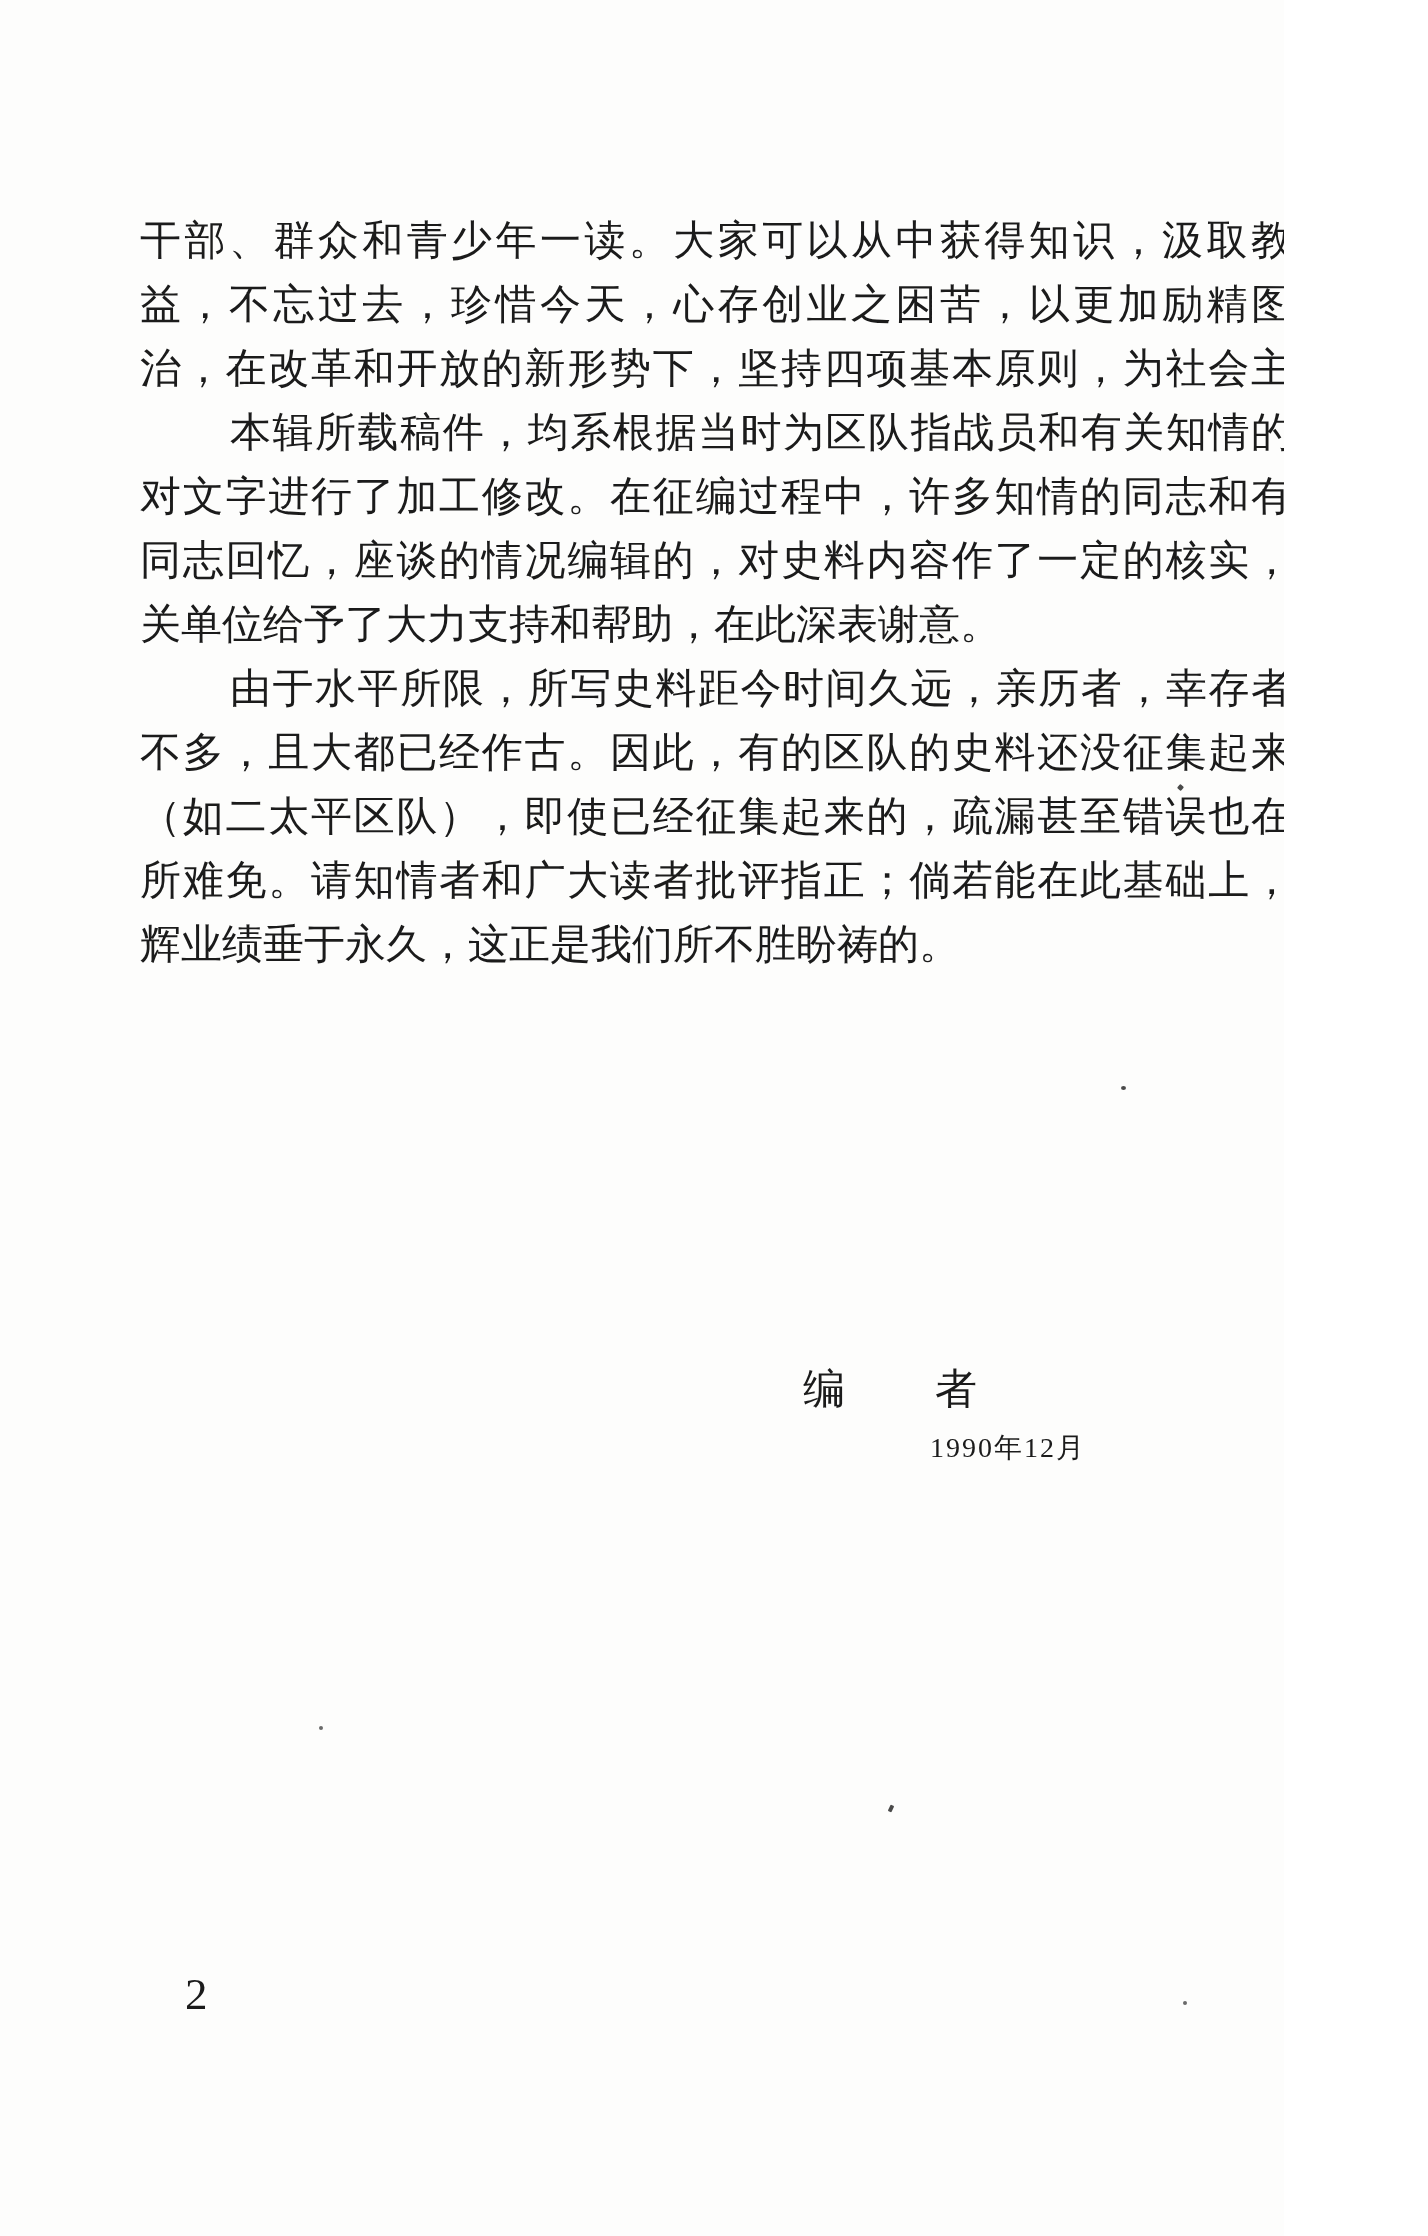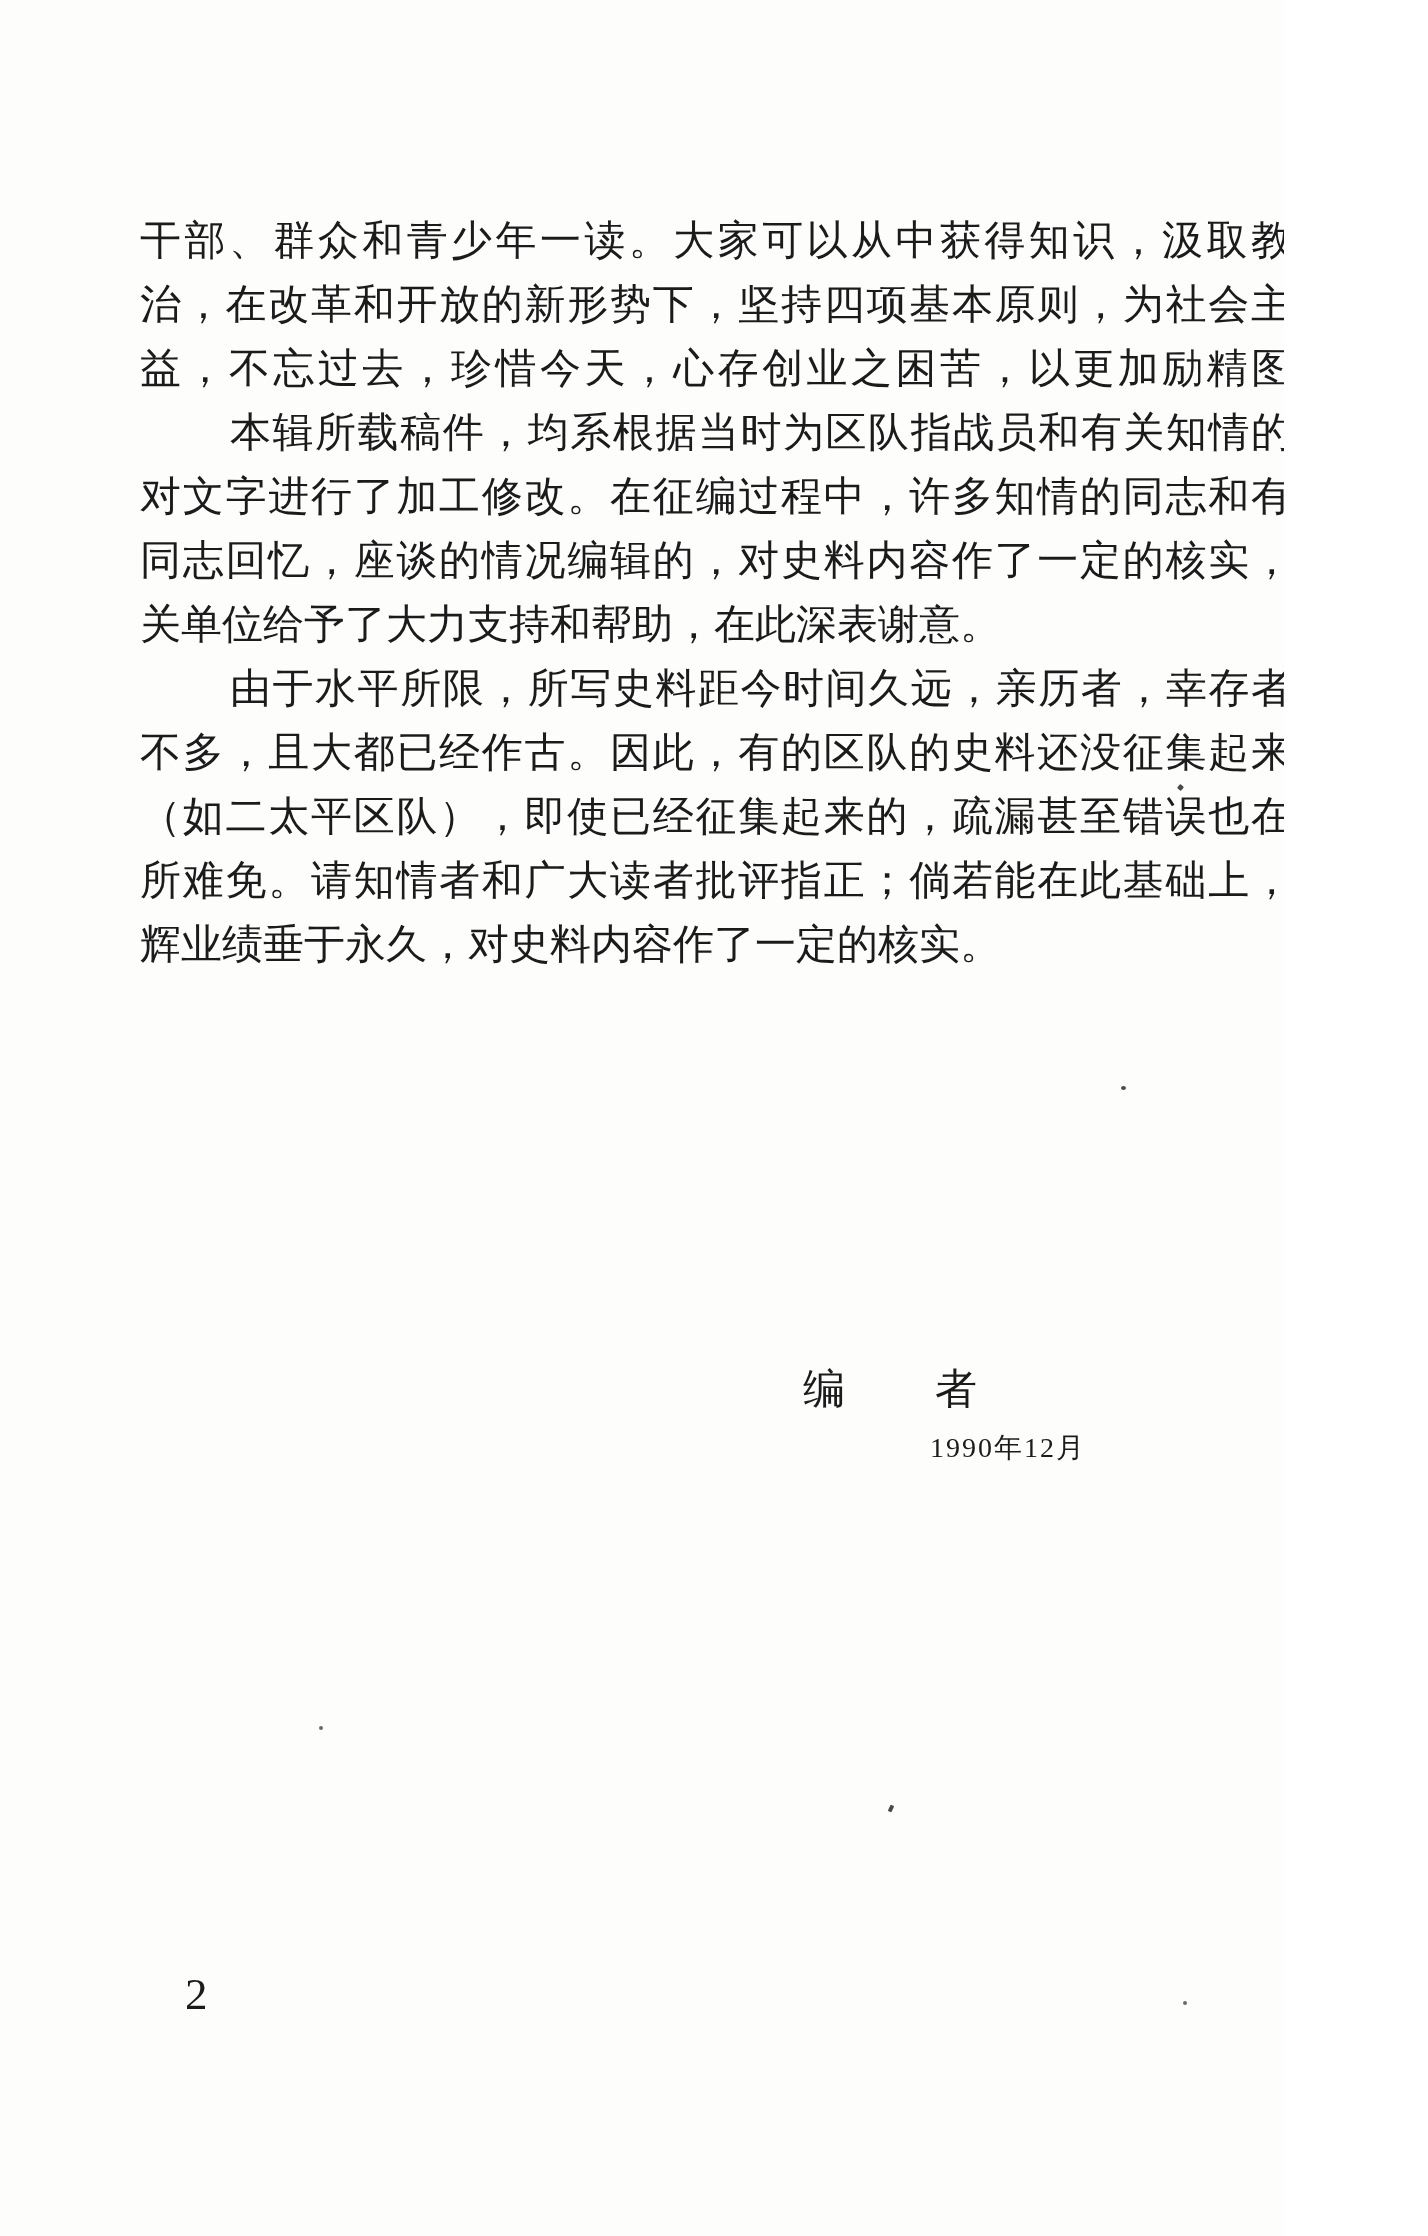--- a/index.html
+++ b/index.html
@@ -72,33 +72,33 @@
   .speck.s5 { left: 1183px; top: 2001px; width: 4px; height: 4px; background:#6a6a6a; }
 </style>
 </head>
 <body>
 
 <div class="page">
 
   <div class="text-block">
 
     <div class="line">干部、群众和青少年一读。大家可以从中获得知识，汲取教</div>
+    <div class="line">益，不忘过去，珍惜今天，心存创业之困苦，以更加励精图</div>
     <div class="line">治，在改革和开放的新形势下，坚持四项基本原则，为社会主</div>
-    <div class="line">益，不忘过去，珍惜今天，心存创业之困苦，以更加励精图</div>
 
     <div class="line indent">本辑所载稿件，均系根据当时为区队指战员和有关知情的</div>
     <div class="line">对文字进行了加工修改。在征编过程中，许多知情的同志和有</div>
     <div class="line">同志回忆，座谈的情况编辑的，对史料内容作了一定的核实，</div>
     <div class="line final">关单位给予了大力支持和帮助，在此深表谢意。</div>
 
     <div class="line indent">由于水平所限，所写史料距今时间久远，亲历者，幸存者</div>
     <div class="line">不多，且大都已经作古。因此，有的区队的史料还没征集起来</div>
     <div class="line">（如二太平区队），即使已经征集起来的，疏漏甚至错误也在</div>
     <div class="line">所难免。请知情者和广大读者批评指正；倘若能在此基础上，</div>
-    <div class="line final">辉业绩垂于永久，对史料内容作了一定的核实。</div>
+    <div class="line final">辉业绩垂于永久，这正是我们所不胜盼祷的。</div>
   </div>
 
   <div class="signature">
     <span>编</span>
     <span>者</span>
   </div>
 
   <div class="pub-date">1990年12月</div>
 
   <div class="page-number">2</div>

